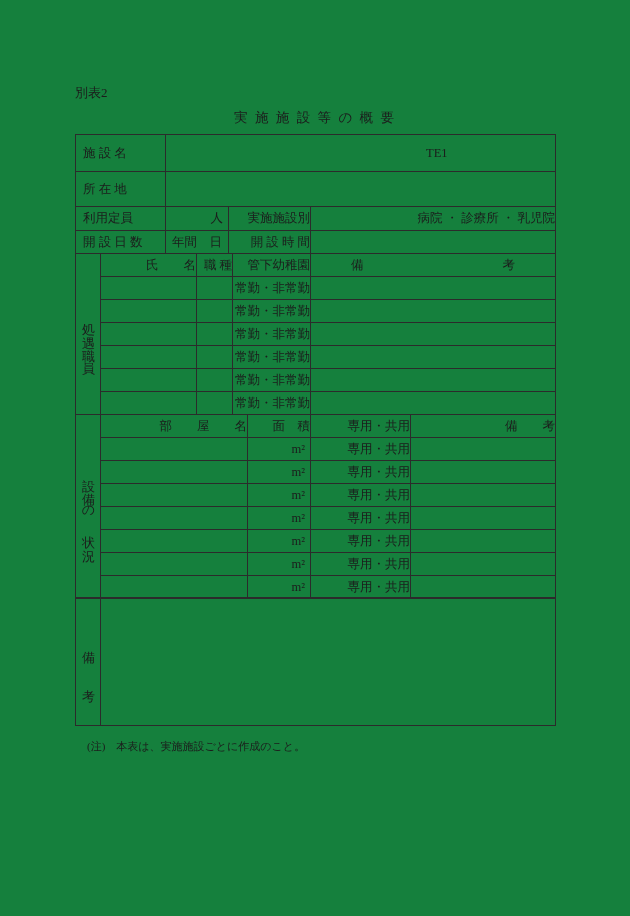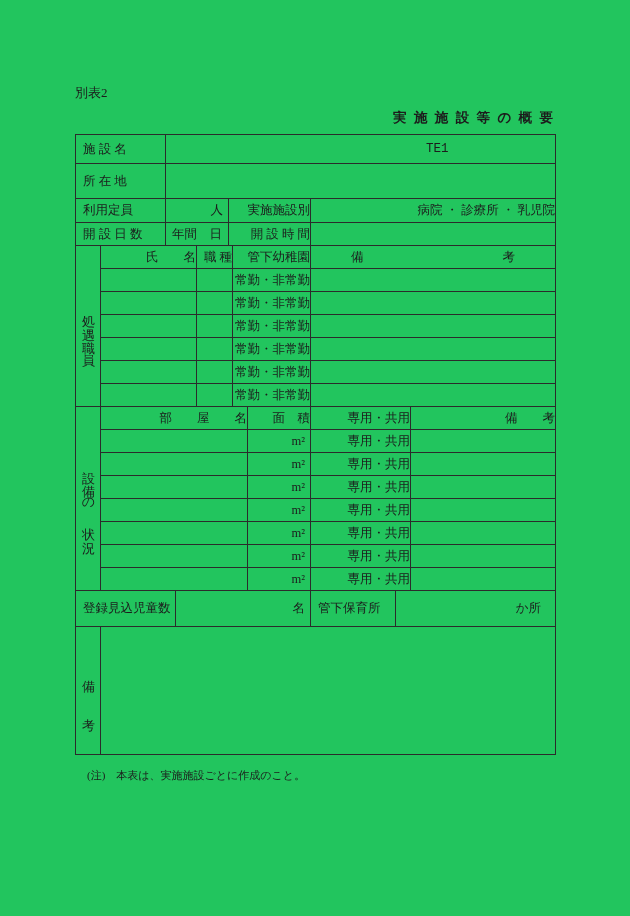--- a/index.html
+++ b/index.html
@@ -3,42 +3,42 @@
 <meta charset="utf-8">
 <style>
   * { margin:0; padding:0; box-sizing:border-box; }
   html,body { background:#ffffff; }
   body {
     width:630px; height:916px;
     font-family:"Liberation Serif","DejaVu Serif",serif;
     color:#1c1c1c;
     position:relative;
   }
-  .sheet { position:absolute; left:0; top:0; width:630px; height:916px; background:#22c55e;padding-left:36px; }
+  .sheet { position:absolute; left:0; top:0; width:630px; height:916px; background:#15803d;padding-left:36px; }
   .container { position:absolute; left:75px; top:84px; width:480px; }
   .doc-label { font-size:13px; margin-bottom:7px; }
-  .form-title { text-align:right; font-size:13.5px; letter-spacing:2px; margin-bottom:7px;font-weight:bold; }
+  .form-title { text-align:center; font-size:13.5px; letter-spacing:2px; margin-bottom:7px; }
 
   table { border-collapse:collapse; table-layout:fixed; width:480px; }
   table + table { margin-top:-1px; }
   td {
     border:1px solid #2b2b2b;
     font-size:12.5px;
     vertical-align:middle;
     padding:0;
     overflow:hidden;
     white-space:nowrap;
   }
   .pl  { padding-left:7px; }
   .center { text-align:right; }
   .right  { text-align:right; padding-right:5px; }
   .pr14   { padding-right:14px; }
-  .name-val { padding-left:260px;font-family:Liberation Mono, monospace; }
-
-  tr.h29 > td { height:29px; }
+  .name-val { padding-left:260px; }
+
+  tr.h29 > td { height:37px; }
   tr.h35 > td { height:35px; }
   tr.h24 > td { height:24px;margin-top:16px; }
   tr.h23 > td { height:23px; }
   tr.h36 > td { height:36px; }
   tr.h128 > td { height:128px; }
 
   .between { display:flex; justify-content:space-between; align-items:center; width:100%; padding:0 6px; }
   .spread40 { padding:0 40px; }
 
   .vcell { text-align:center; vertical-align:middle; padding:0; }
@@ -227,26 +227,20 @@
       </table>
 
     <table>
       <colgroup>
         <col style="width:100px">
           <col style="width:135px">
           <col style="width:85px">
           <col style="width:160px">
       </colgroup>
       <tbody>
-          <tr class="h36">
-        <td class="pl">登録見込児童数</td>
-        <td class="right">名</td>
-        <td class="pl">管下保育所</td>
-        <td class="right pr14">か所</td>
-      </tr>
     </tbody>
       </table>
 
     <table>
       <colgroup>
         <col style="width:25px">
           <col style="width:455px">
       </colgroup>
       <tbody>
           <tr class="h128">

